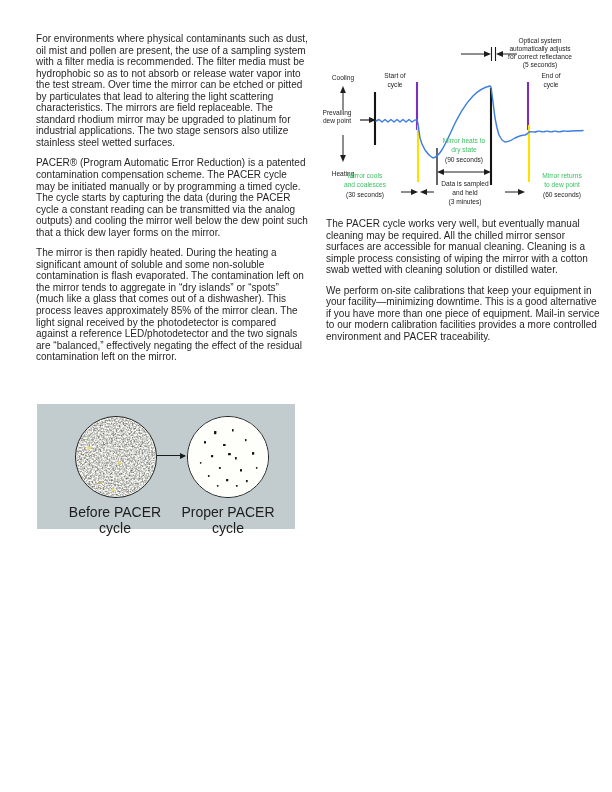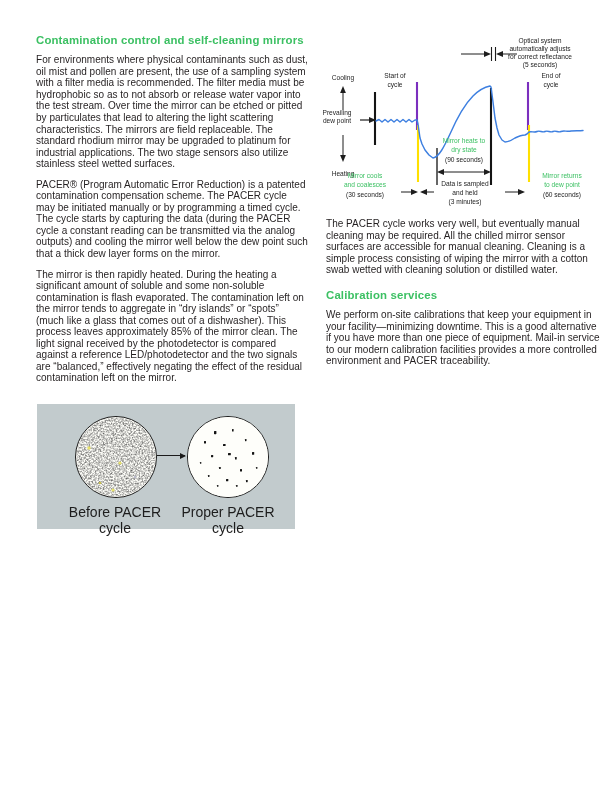--- a/index.html
+++ b/index.html
@@ -138,21 +138,20 @@
     font-family: "Liberation Sans", sans-serif;
     text-anchor: middle;
   }
 </style>
 </head>
 <body>
 
 <div class="page">
 
   <div class="col-left">
-    <h2 class="section-heading">Contamination control and self-cleaning mirrors</h2>
     <p class="body-text">For environments where physical contaminants such as dust, oil mist and pollen are present, the use of a sampling system with a filter media is recommended. The filter media must be hydrophobic so as to not absorb or release water vapor into the test stream. Over time the mirror can be etched or pitted by particulates that lead to altering the light scattering characteristics. The mirrors are field replaceable. The standard rhodium mirror may be upgraded to platinum for industrial applications. The two stage sensors also utilize stainless steel wetted surfaces.</p>
     <p class="body-text">PACER® (Program Automatic Error Reduction) is a patented contamination compensation scheme. The PACER cycle may be initiated manually or by programming a timed cycle. The cycle starts by capturing the data (during the PACER cycle a constant reading can be transmitted via the analog outputs) and cooling the mirror well below the dew point such that a thick dew layer forms on the mirror.</p>
     <p class="body-text">The mirror is then rapidly heated. During the heating a significant amount of soluble and some non-soluble contamination is flash evaporated. The contamination left on the mirror tends to aggregate in “dry islands” or “spots” (much like a glass that comes out of a dishwasher). This process leaves approximately 85% of the mirror clean. The light signal received by the photodetector is compared against a reference LED/photodetector and the two signals are “balanced,” effectively negating the effect of the residual contamination left on the mirror.</p>
   </div>
 
   <div class="figure-panel">
     <div class="mirror-wrap">
 
       <div class="mirror mirror-before">
         <svg width="80" height="80" viewBox="0 0 80 80">
@@ -297,17 +296,16 @@
       <polygon points="212,162 205,159 205,165" fill="#1d1d1d"></polygon>
 
       <text class="tiny-label-green" x="249" y="148">Mirror returns</text>
       <text class="tiny-label-green" x="249" y="157">to dew point</text>
       <text class="tiny-label-dark" x="249" y="167">(60 seconds)</text>
     </svg>
   </div>
 
   <div class="col-right" style="top:218px;">
     <p class="body-text">The PACER cycle works very well, but eventually manual cleaning may be required. All the chilled mirror sensor surfaces are accessible for manual cleaning. Cleaning is a simple process consisting of wiping the mirror with a cotton swab wetted with cleaning solution or distilled water.</p>
-    <h2 class="section-heading" style="margin-top:12px;">Calibration services</h2>
     <p class="body-text">We perform on-site calibrations that keep your equipment in your facility—minimizing downtime. This is a good alternative if you have more than one piece of equipment. Mail-in service to our modern calibration facilities provides a more controlled environment and PACER traceability.</p>
   </div>
 
 </div>
 
 </body></html>

